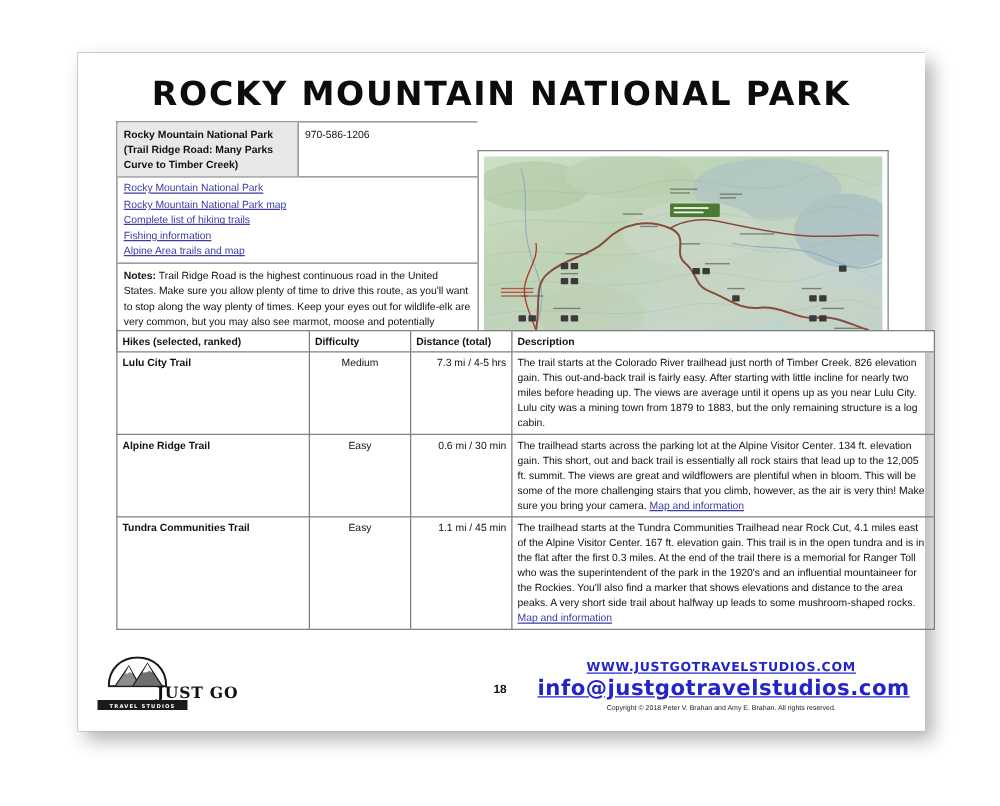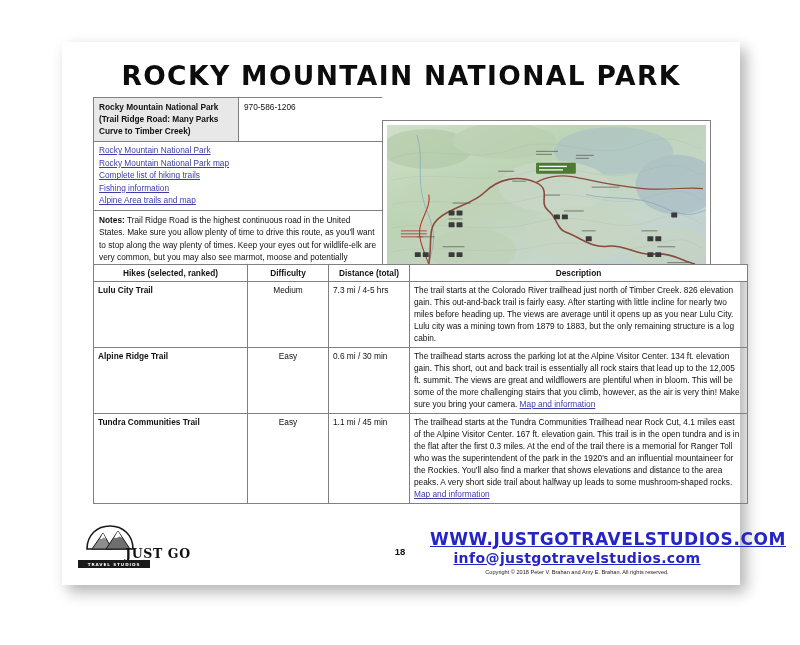--- a/index.html
+++ b/index.html
@@ -136,34 +136,34 @@
   }
   .hikes-table td, .hikes-table th {
     border: 1px solid #808080;
     vertical-align: top;
     padding: 2px 4px 3px 4px;
     font-size: 8.3px;
     line-height: 1.45;
     color: #111;
   }
   .hikes-table thead th {
-    text-align: center;
+    text-align: left;
     font-weight: bold;
     background: #ffffff;
     padding-top: 2px;
     padding-bottom: 2px;
   }
   .col-name   { width: 145px; }
   .col-diff   { width: 72px;  text-align: center; }
   .col-dist   { width: 72px;  text-align: center; }
   .col-desc   { width: 329px; }
 
   td.c-name { font-weight: bold; }
   td.c-diff { text-align: center; }
-  td.c-dist { text-align: left; }
+  td.c-dist { text-align: right; }
   td.c-desc { text-align: left; }
 
   .inline-link {
     color: #3c3ca8;
     text-decoration: underline;
     cursor: pointer;
     margin-top: 12px;
   }
 
   
@@ -227,33 +227,33 @@
   .footer-right {
     position: absolute;
     left: 368px;
     top: 9px;
     width: 294px;
     text-align: center;
   }
   .site-url {
     display: block;
     font-family: "DejaVu Sans", sans-serif;
-    font-size: 17px;
+    font-size: 10px;
     font-weight: bold;
     letter-spacing: 0.55px;
     color: #2424c8;
     text-decoration: underline;
     cursor: pointer;
     line-height: 1.22;
     white-space: nowrap;
   }
   .site-email {
     display: block;
     font-family: "DejaVu Sans", sans-serif;
-    font-size: 14px;
+    font-size: 17px;
     font-weight: bold;
     letter-spacing: 0.4px;
     color: #2424c8;
     text-decoration: underline;
     cursor: pointer;
     line-height: 1.22;
     white-space: nowrap;
   }
   .copyright {
     display: block;

